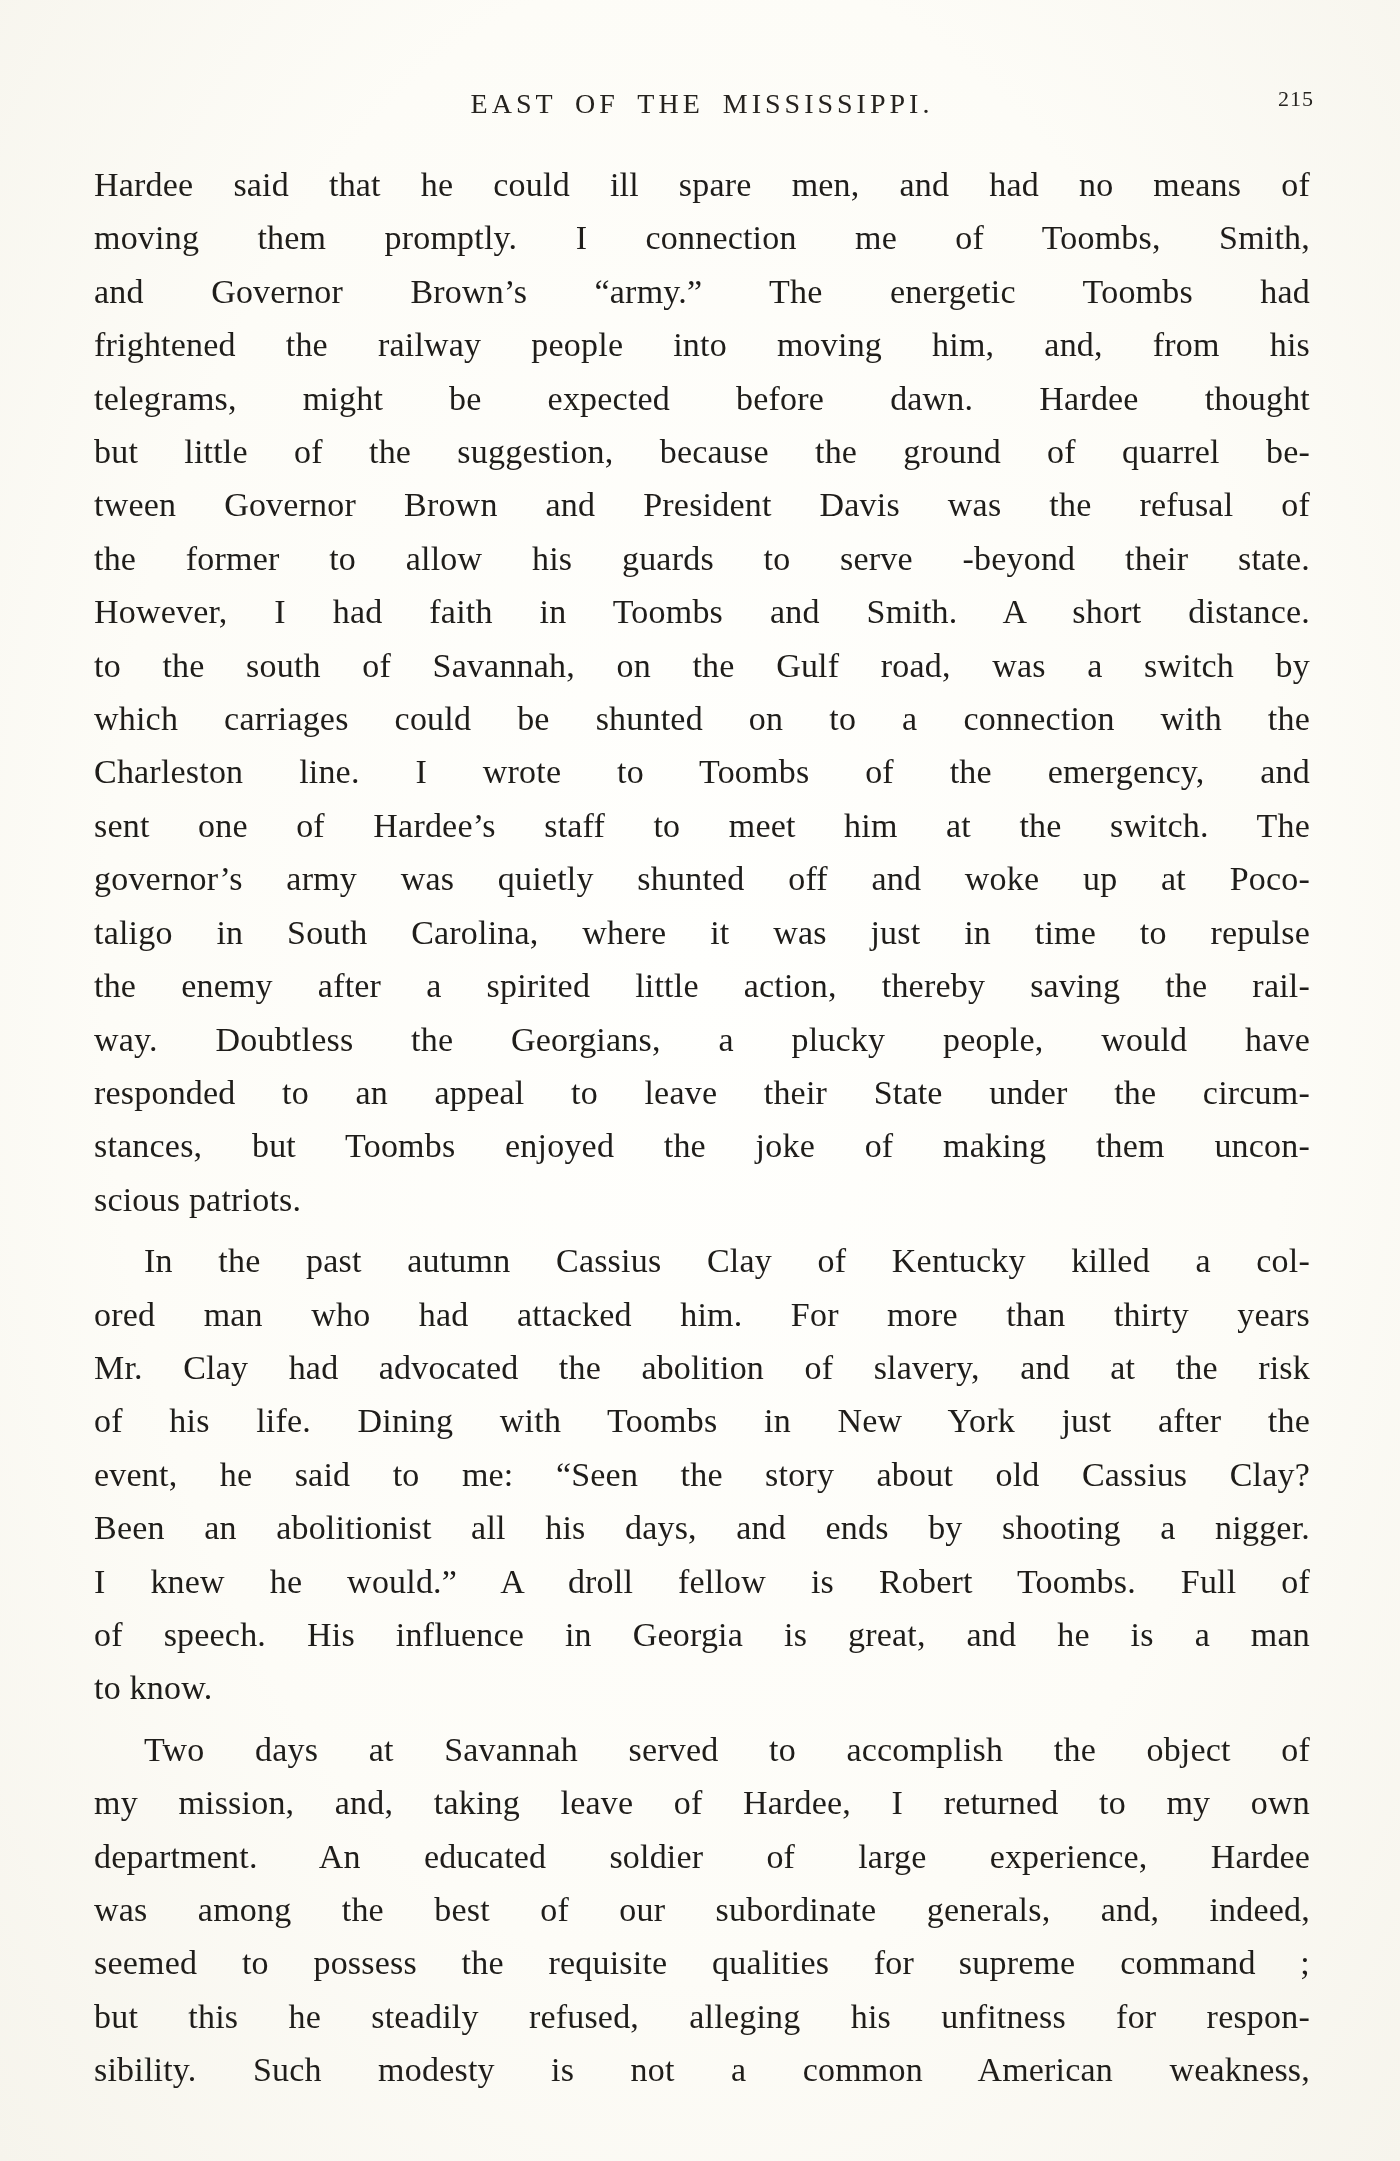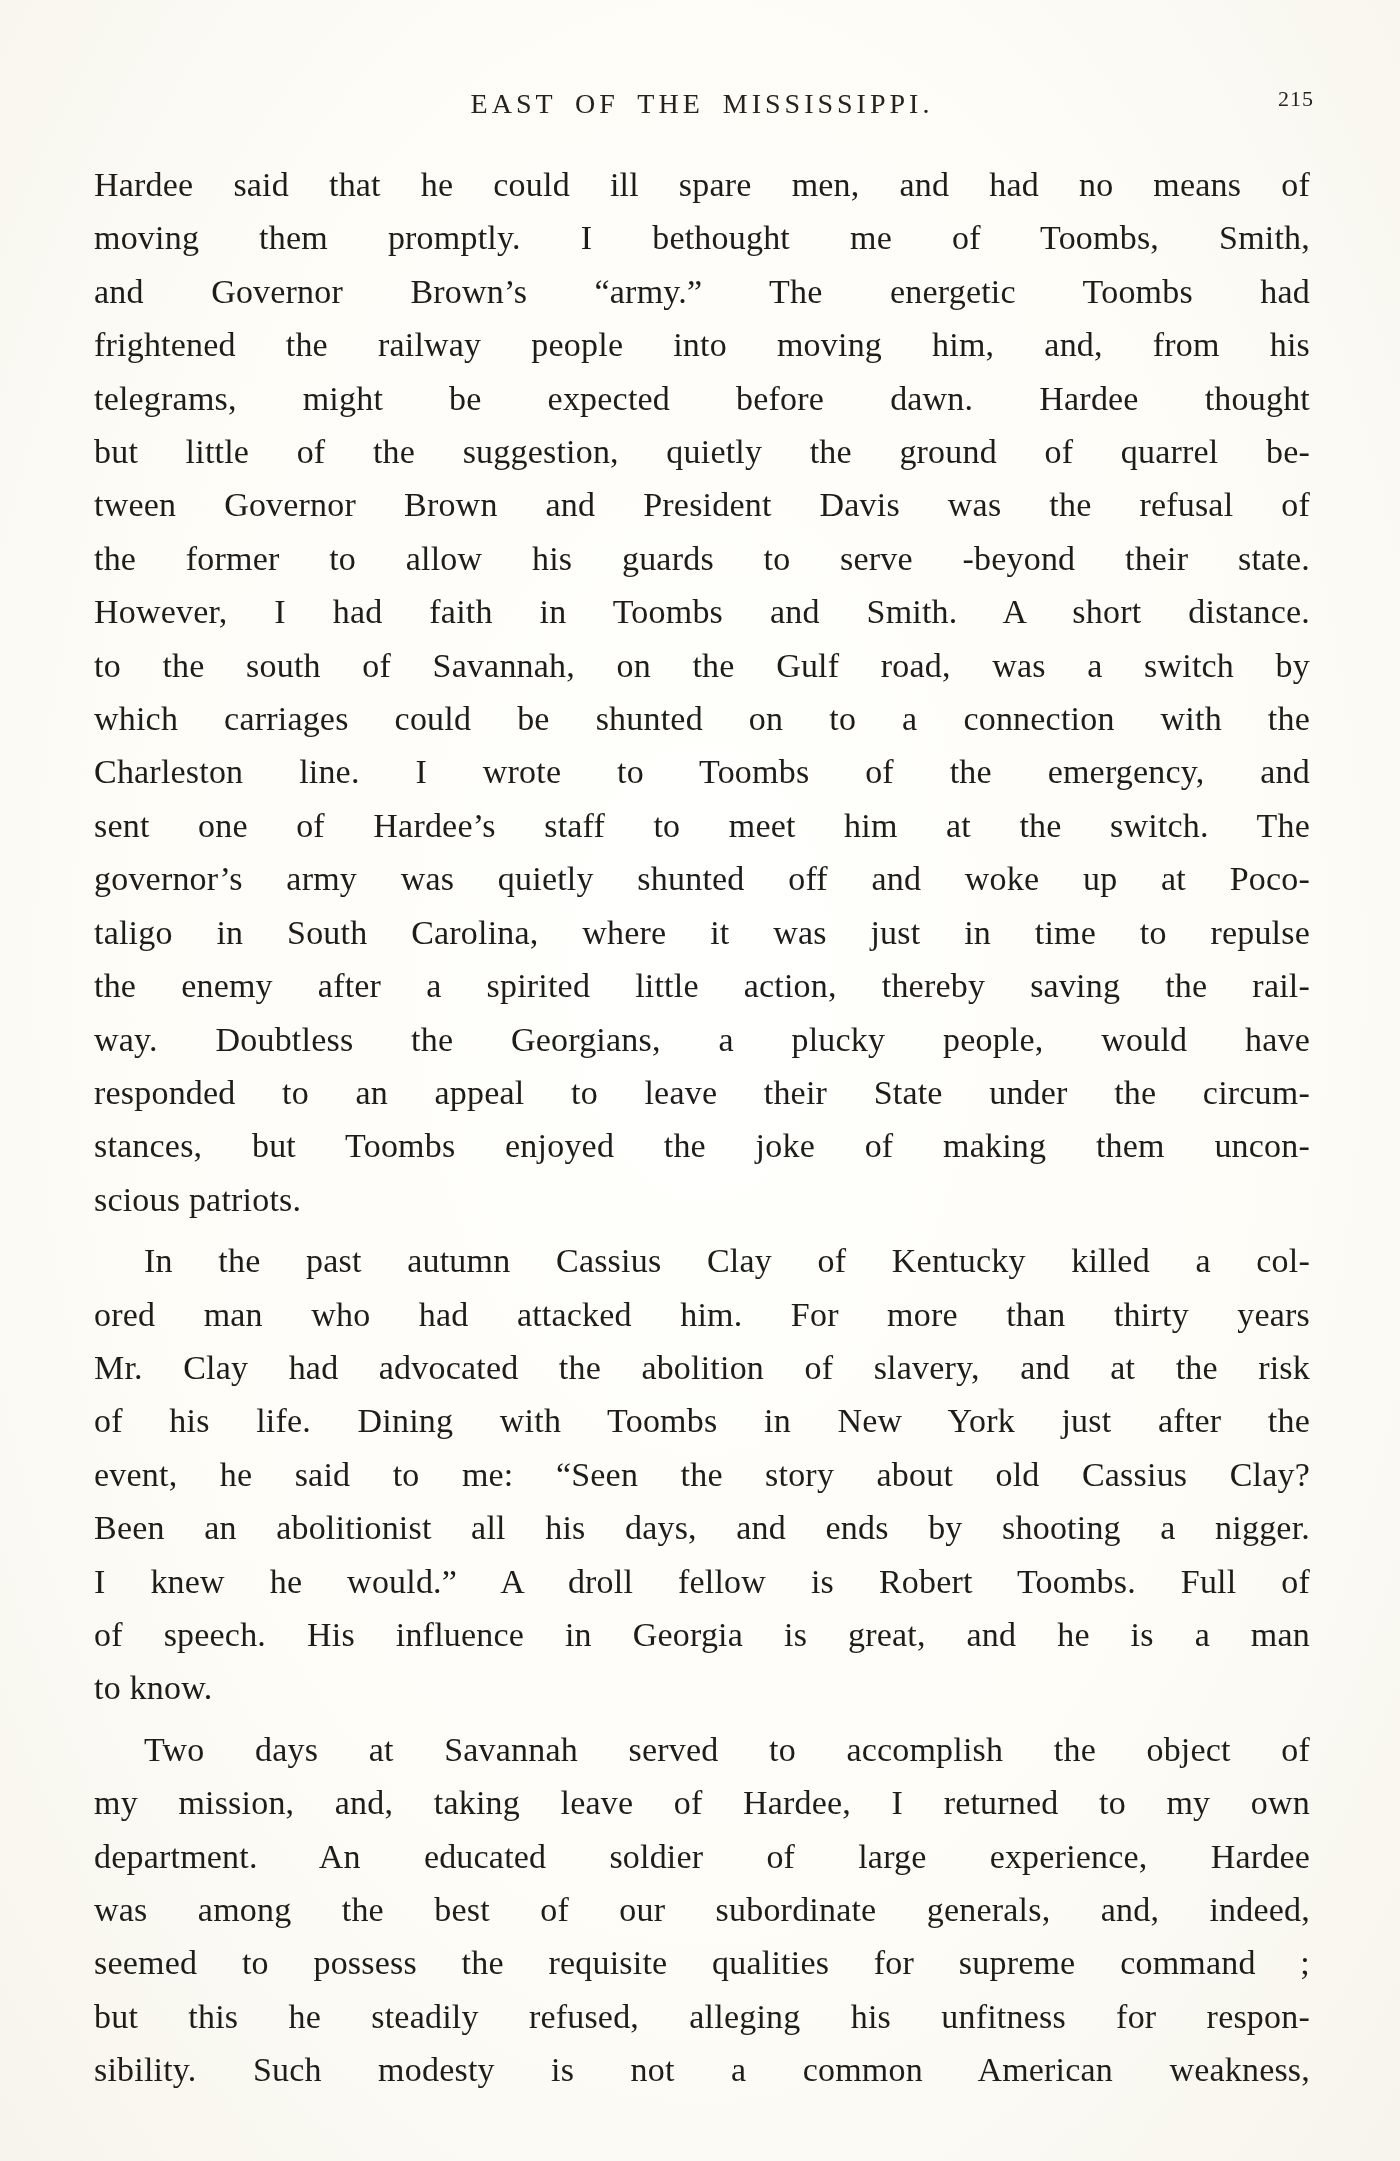--- a/index.html
+++ b/index.html
@@ -72,25 +72,25 @@
 <body>
 
 <div class="page">
   <div class="header">
     <div class="running-title">EAST OF THE MISSISSIPPI.</div>
     <div class="page-number">215</div>
   </div>
   <main class="page-body">
       <div class="par">
         <div class="line">Hardee said that he could ill spare men, and had no means of</div>
-        <div class="line">moving them promptly.  I bethought me of Toombs, Smith,</div>
+        <div class="line">moving them promptly.  I connection me of Toombs, Smith,</div>
         <div class="line">and Governor Brown’s “army.”  The energetic Toombs had</div>
         <div class="line">frightened the railway people into moving him, and, from his</div>
         <div class="line">telegrams, might be expected before dawn.  Hardee thought</div>
-        <div class="line">but little of the suggestion, quietly the ground of quarrel be-</div>
+        <div class="line">but little of the suggestion, because the ground of quarrel be-</div>
         <div class="line">tween Governor Brown and President Davis was the refusal of</div>
         <div class="line">the former to allow his guards to serve -beyond their state.</div>
         <div class="line">However, I had faith in Toombs and Smith.  A short distance.</div>
         <div class="line">to the south of Savannah, on the Gulf road, was a switch by</div>
         <div class="line">which carriages could be shunted on to a connection with the</div>
         <div class="line">Charleston line.  I wrote to Toombs of the emergency, and</div>
         <div class="line">sent one of Hardee’s staff to meet him at the switch.  The</div>
         <div class="line">governor’s army was quietly shunted off and woke up at Poco-</div>
         <div class="line">taligo in South Carolina, where it was just in time to repulse</div>
         <div class="line">the enemy after a spirited little action, thereby saving the rail-</div>

